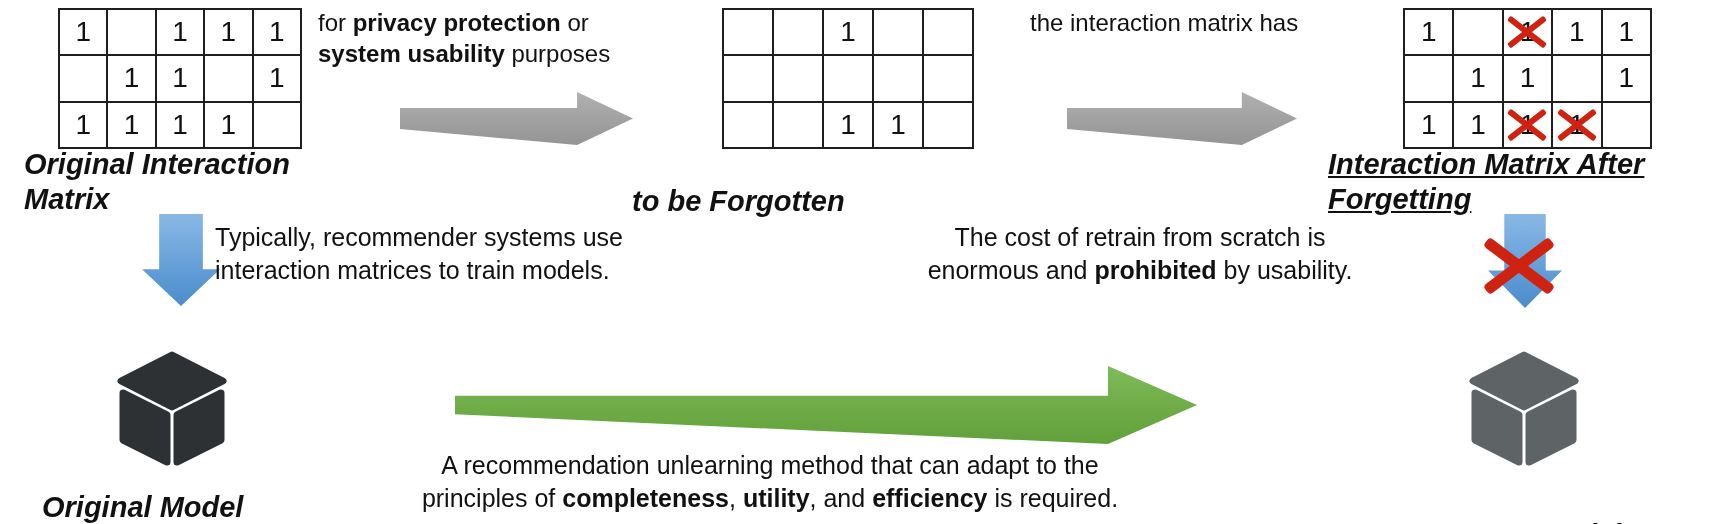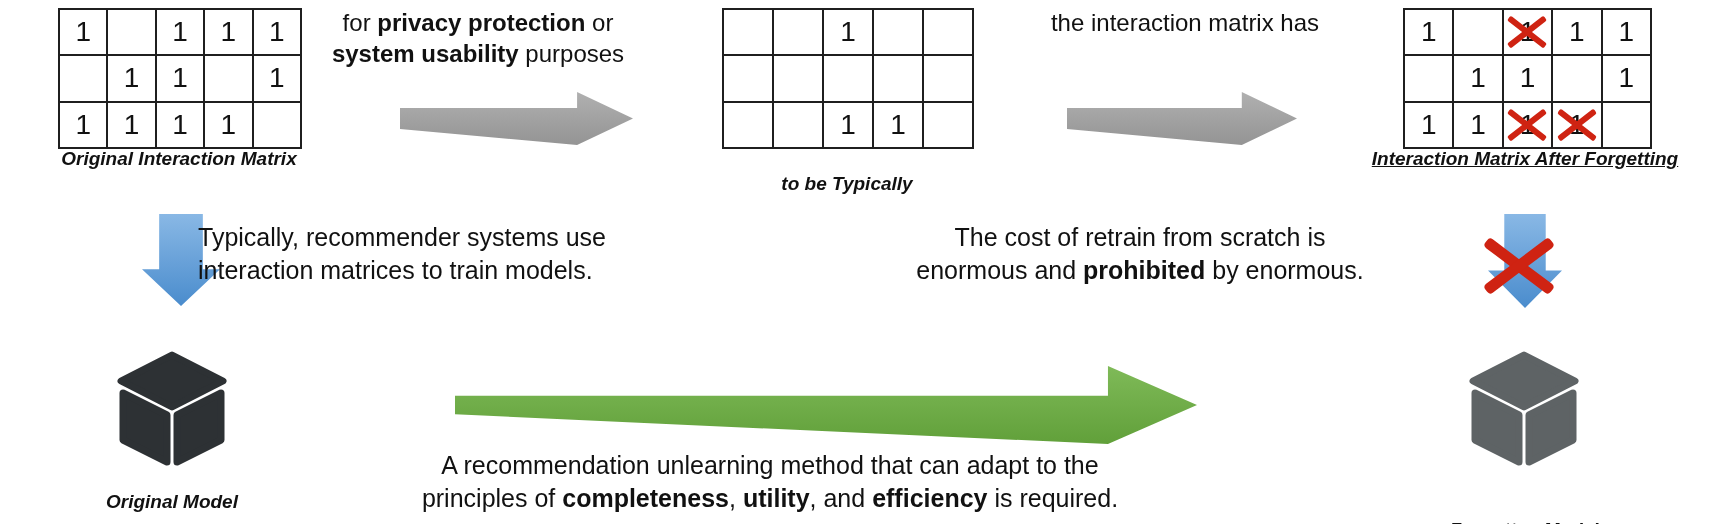--- a/index.html
+++ b/index.html
@@ -39,24 +39,24 @@
     clip-path:polygon(0 38%,88% 38%,88% 0,100% 50%,88% 100%,0 62%);
   }
   .big-cross{pointer-events:none;z-index:5;}
   .big-cross::before,.big-cross::after{
     content:"";position:absolute;left:50%;top:50%;width:82px;height:11px;
     background:var(--red-x,#cf2312);border-radius:4px;
   }
   .big-cross::before{transform:translate(-50%,-50%) rotate(37deg);}
   .big-cross::after{transform:translate(-50%,-50%) rotate(-37deg);}
   
-  .note{font-size:24px;line-height:1.28;text-align:center;}
+  .note{font-size:24px;line-height:1.28;text-align:left;}
   .note-mid{font-size:25px;line-height:1.3;text-align:center;}
   .note-left{text-align:left;}
-  .mlabel{font-size:19px;font-weight:700;font-style:italic;text-align:center;line-height:1.22;}
+  .mlabel{font-size:29px;font-weight:700;font-style:italic;line-height:1.22;}
   .b{font-weight:700;}
   
   .cube-dark{color:var(--cube-dark,#2d3134);}
   .cube-gray{color:var(--cube-gray,#5e6365);}
 </style>
 </head>
 <body>
 
 <div id="canvas">
 
@@ -152,21 +152,21 @@
       <div class="cell">
         <span>1</span>
       </div>
       <div class="cell">
         <span>1</span>
       </div>
       <div class="cell">
         <span></span>
       </div>
     </div>
-  <div class="abs mlabel" style="left:632px;top:149px;width:430px;"><br><span>to be Typically</span></div>
+  <div class="abs mlabel" style="left:632px;top:149px;width:430px;"><br><span>to be Forgotten</span></div>
 
   <div class="abs note" style="left:1030px;top:8px;width:310px;"><span>the interaction matrix has</span><br></div>
   <div class="abs arrow-right-gray" style="left:1067px;top:92px;width:230px;height:53px;"></div>
 
   <div class="abs matrix" style="left:1403px;top:8px;width:247px;height:139px;">
       <div class="cell">
         <span>1</span>
       </div>
       <div class="cell">
         <span></span>
@@ -210,23 +210,23 @@
         <span>1</span>
         <span class="cell-cross"></span>
       </div>
       <div class="cell">
         <span></span>
       </div>
     </div>
   <div class="abs mlabel" style="left:1328px;top:147px;width:394px;text-decoration:underline;">Interaction Matrix After Forgetting</div>
 
   <div class="abs arrow-down-blue" style="left:142px;top:214px;width:78px;height:92px;"></div>
-  <div class="abs note-mid note-left abs" style="position:absolute;left:198px;top:221px;width:440px;"><span>Typically, recommender systems use</span><br><span>interaction matrices to train models.</span></div>
-
-  <div class="abs note-mid" style="left:915px;top:221px;width:450px;"><span>The cost of retrain from scratch is</span><br><span>enormous and </span><span class="b">prohibited</span><span> by enormous.</span></div>
+  <div class="abs note-mid note-left abs" style="position:absolute;left:215px;top:221px;width:440px;"><span>Typically, recommender systems use</span><br><span>interaction matrices to train models.</span></div>
+
+  <div class="abs note-mid" style="left:915px;top:221px;width:450px;"><span>The cost of retrain from scratch is</span><br><span>enormous and </span><span class="b">prohibited</span><span> by usability.</span></div>
   <div class="abs arrow-down-blue" style="left:1488px;top:214px;width:74px;height:94px;"></div>
   <div class="abs big-cross" style="left:1482px;top:237px;width:74px;height:58px;"></div>
 
   <svg class="abs cube-dark" style="left:117px;top:349px;" width="110" height="120" viewBox="0 0 110 120">
     <g fill="currentColor" stroke="currentColor" stroke-width="7" stroke-linejoin="round">
       <polygon points="55,6 106,32 55,58 4,32"></polygon>
       <polygon points="6,44 50,66 50,113 6,91"></polygon>
       <polygon points="104,44 60,66 60,113 104,91"></polygon>
     </g>
   </svg>

